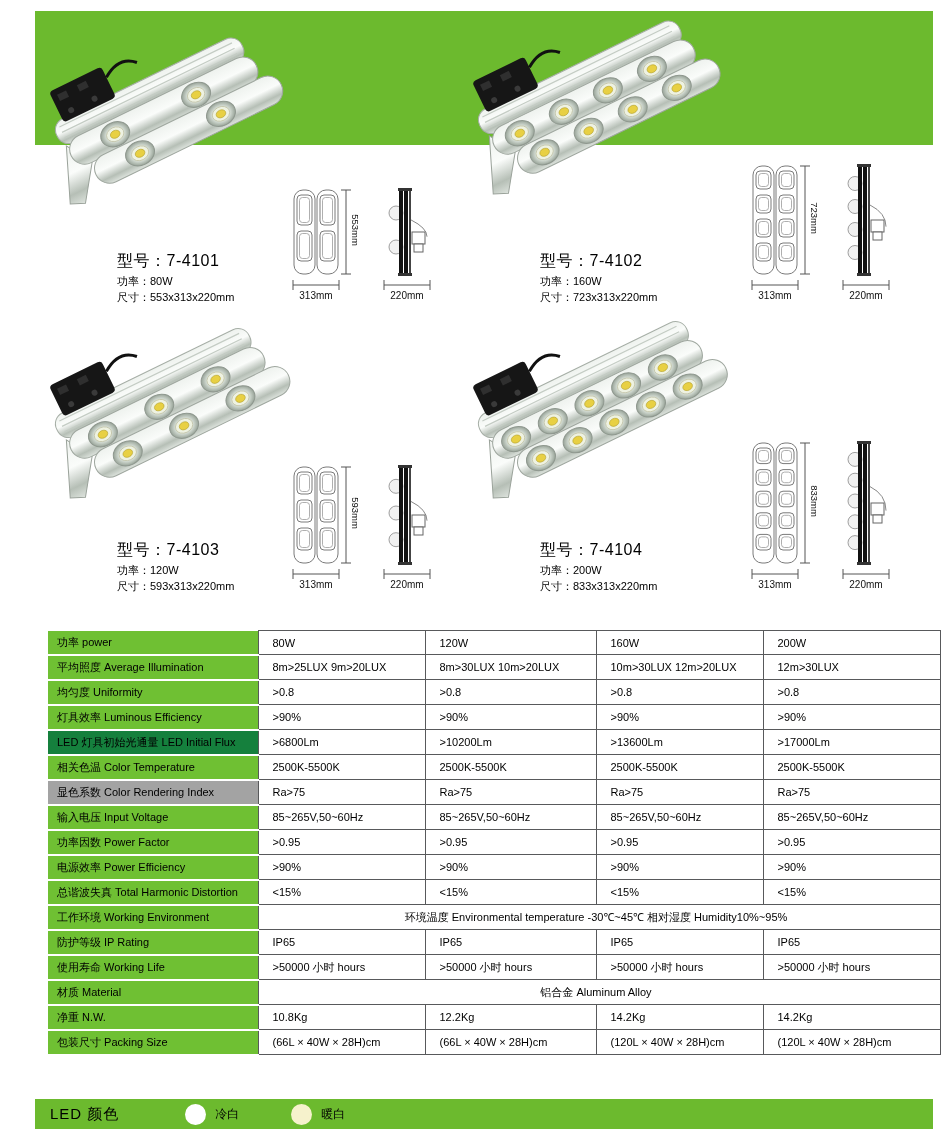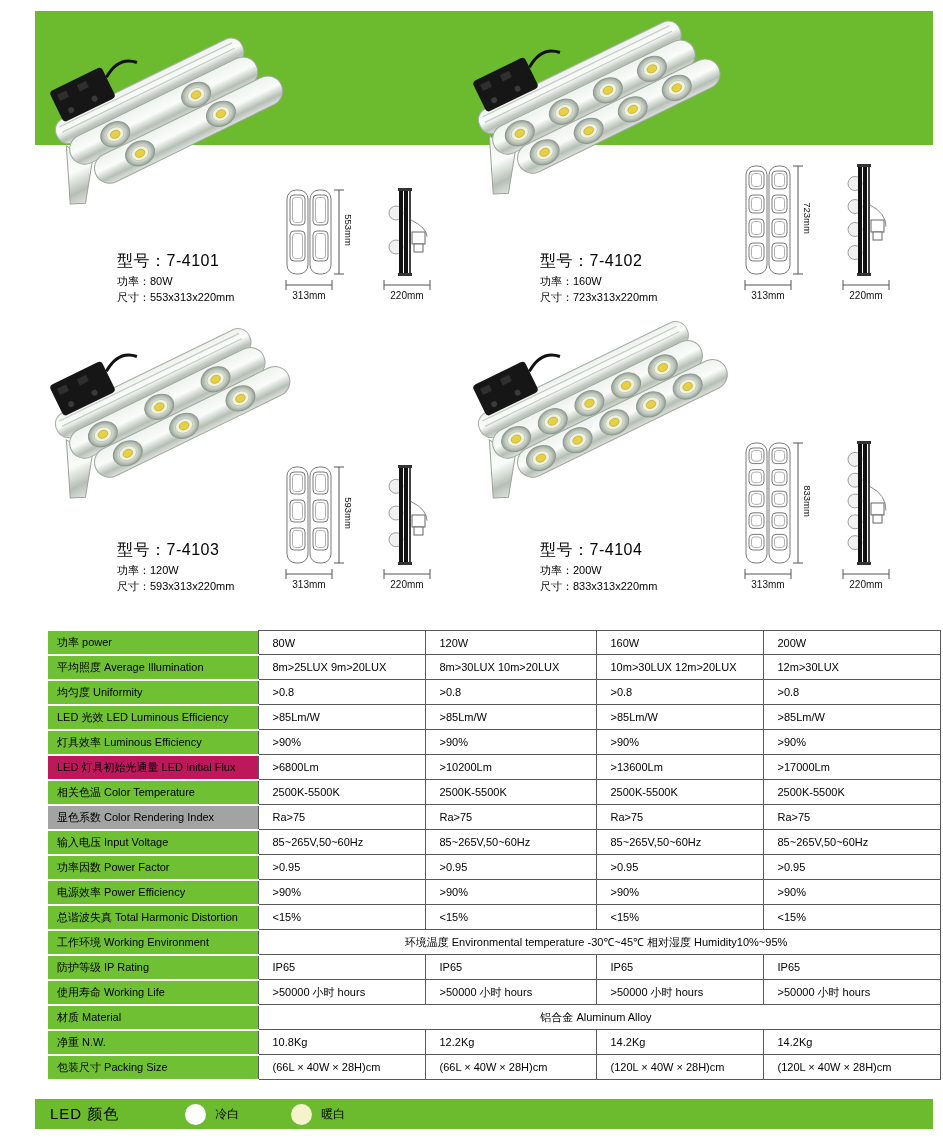--- a/index.html
+++ b/index.html
@@ -7,21 +7,21 @@
     width:943px;height:1147px;position:relative;overflow:hidden;
     background:#ffffff;font-family:"Liberation Sans",sans-serif;color:#000;
   }
   .banner{position:absolute;left:35px;top:11px;width:898px;height:134px;}
   .products{position:absolute;left:0;top:0;width:943px;height:615px;}
   .product{position:absolute;}
   .product .photo{position:absolute;left:0;top:0;}
   .product .info{position:absolute;left:72px;bottom:0;line-height:1.45;}
   .product .info .model-line{font-size:16px;letter-spacing:.5px;margin-bottom:2px;}
   .product .info .small-line{font-size:11px;}
-  .product .diagrams{position:absolute;right:14px;bottom:4px;display:flex;align-items:flex-end;gap:20px;}
+  .product .diagrams{position:absolute;right:14px;bottom:4px;display:flex;align-items:flex-end;gap:13px;}
   #p0{left:45px;top:18px;width:412px;height:288px;}
   #p1{left:468px;top:8px;width:448px;height:298px;text-decoration:underline;}
   #p2{left:45px;top:312px;width:412px;height:283px;}
   #p3{left:468px;top:312px;width:448px;height:283px;}
 
   table.spec{position:absolute;left:48px;top:630px;width:892px;border-collapse:collapse;table-layout:fixed;}
   table.spec td{border:1px solid #58595b;height:21px;font-size:11px;padding:1px 6px 1px 8px;overflow:hidden;white-space:nowrap;}
   table.spec td.lbl{border-top:none;border-left:none;border-right:1px solid #58595b;border-bottom:2px solid #ffffff;padding-left:9px;}
   table.spec td.val{background:#fff;padding-left:14px;}
   table.spec td.span{text-align:center;padding-left:0;}
@@ -472,35 +472,28 @@
         <td class="val">12m&gt;30LUX</td>
       </tr>
       <tr>
         <td class="lbl" style="background: rgb(111, 192, 51);">均匀度  Uniformity</td>
         <td class="val">&gt;0.8</td>
         <td class="val">&gt;0.8</td>
         <td class="val">&gt;0.8</td>
         <td class="val">&gt;0.8</td>
       </tr>
       <tr>
-        <td class="lbl" style="background: rgb(111, 192, 51);">LED 光效  LED Luminous Efficiency</td>
-        <td class="val">&gt;85Lm/W</td>
-        <td class="val">&gt;85Lm/W</td>
-        <td class="val">&gt;85Lm/W</td>
-        <td class="val">&gt;85Lm/W</td>
-      </tr>
-      <tr>
         <td class="lbl" style="background: rgb(111, 192, 51);">灯具效率  Luminous Efficiency</td>
         <td class="val">&gt;90%</td>
         <td class="val">&gt;90%</td>
         <td class="val">&gt;90%</td>
         <td class="val">&gt;90%</td>
       </tr>
       <tr>
-        <td class="lbl" style="background: #be185d;">LED 灯具初始光通量  LED Initial Flux</td>
+        <td class="lbl" style="background: #15803d;">LED 灯具初始光通量  LED Initial Flux</td>
         <td class="val">&gt;6800Lm</td>
         <td class="val">&gt;10200Lm</td>
         <td class="val">&gt;13600Lm</td>
         <td class="val">&gt;17000Lm</td>
       </tr>
       <tr>
         <td class="lbl" style="background: rgb(111, 192, 51);">相关色温  Color Temperature</td>
         <td class="val">2500K-5500K</td>
         <td class="val">2500K-5500K</td>
         <td class="val">2500K-5500K</td>

